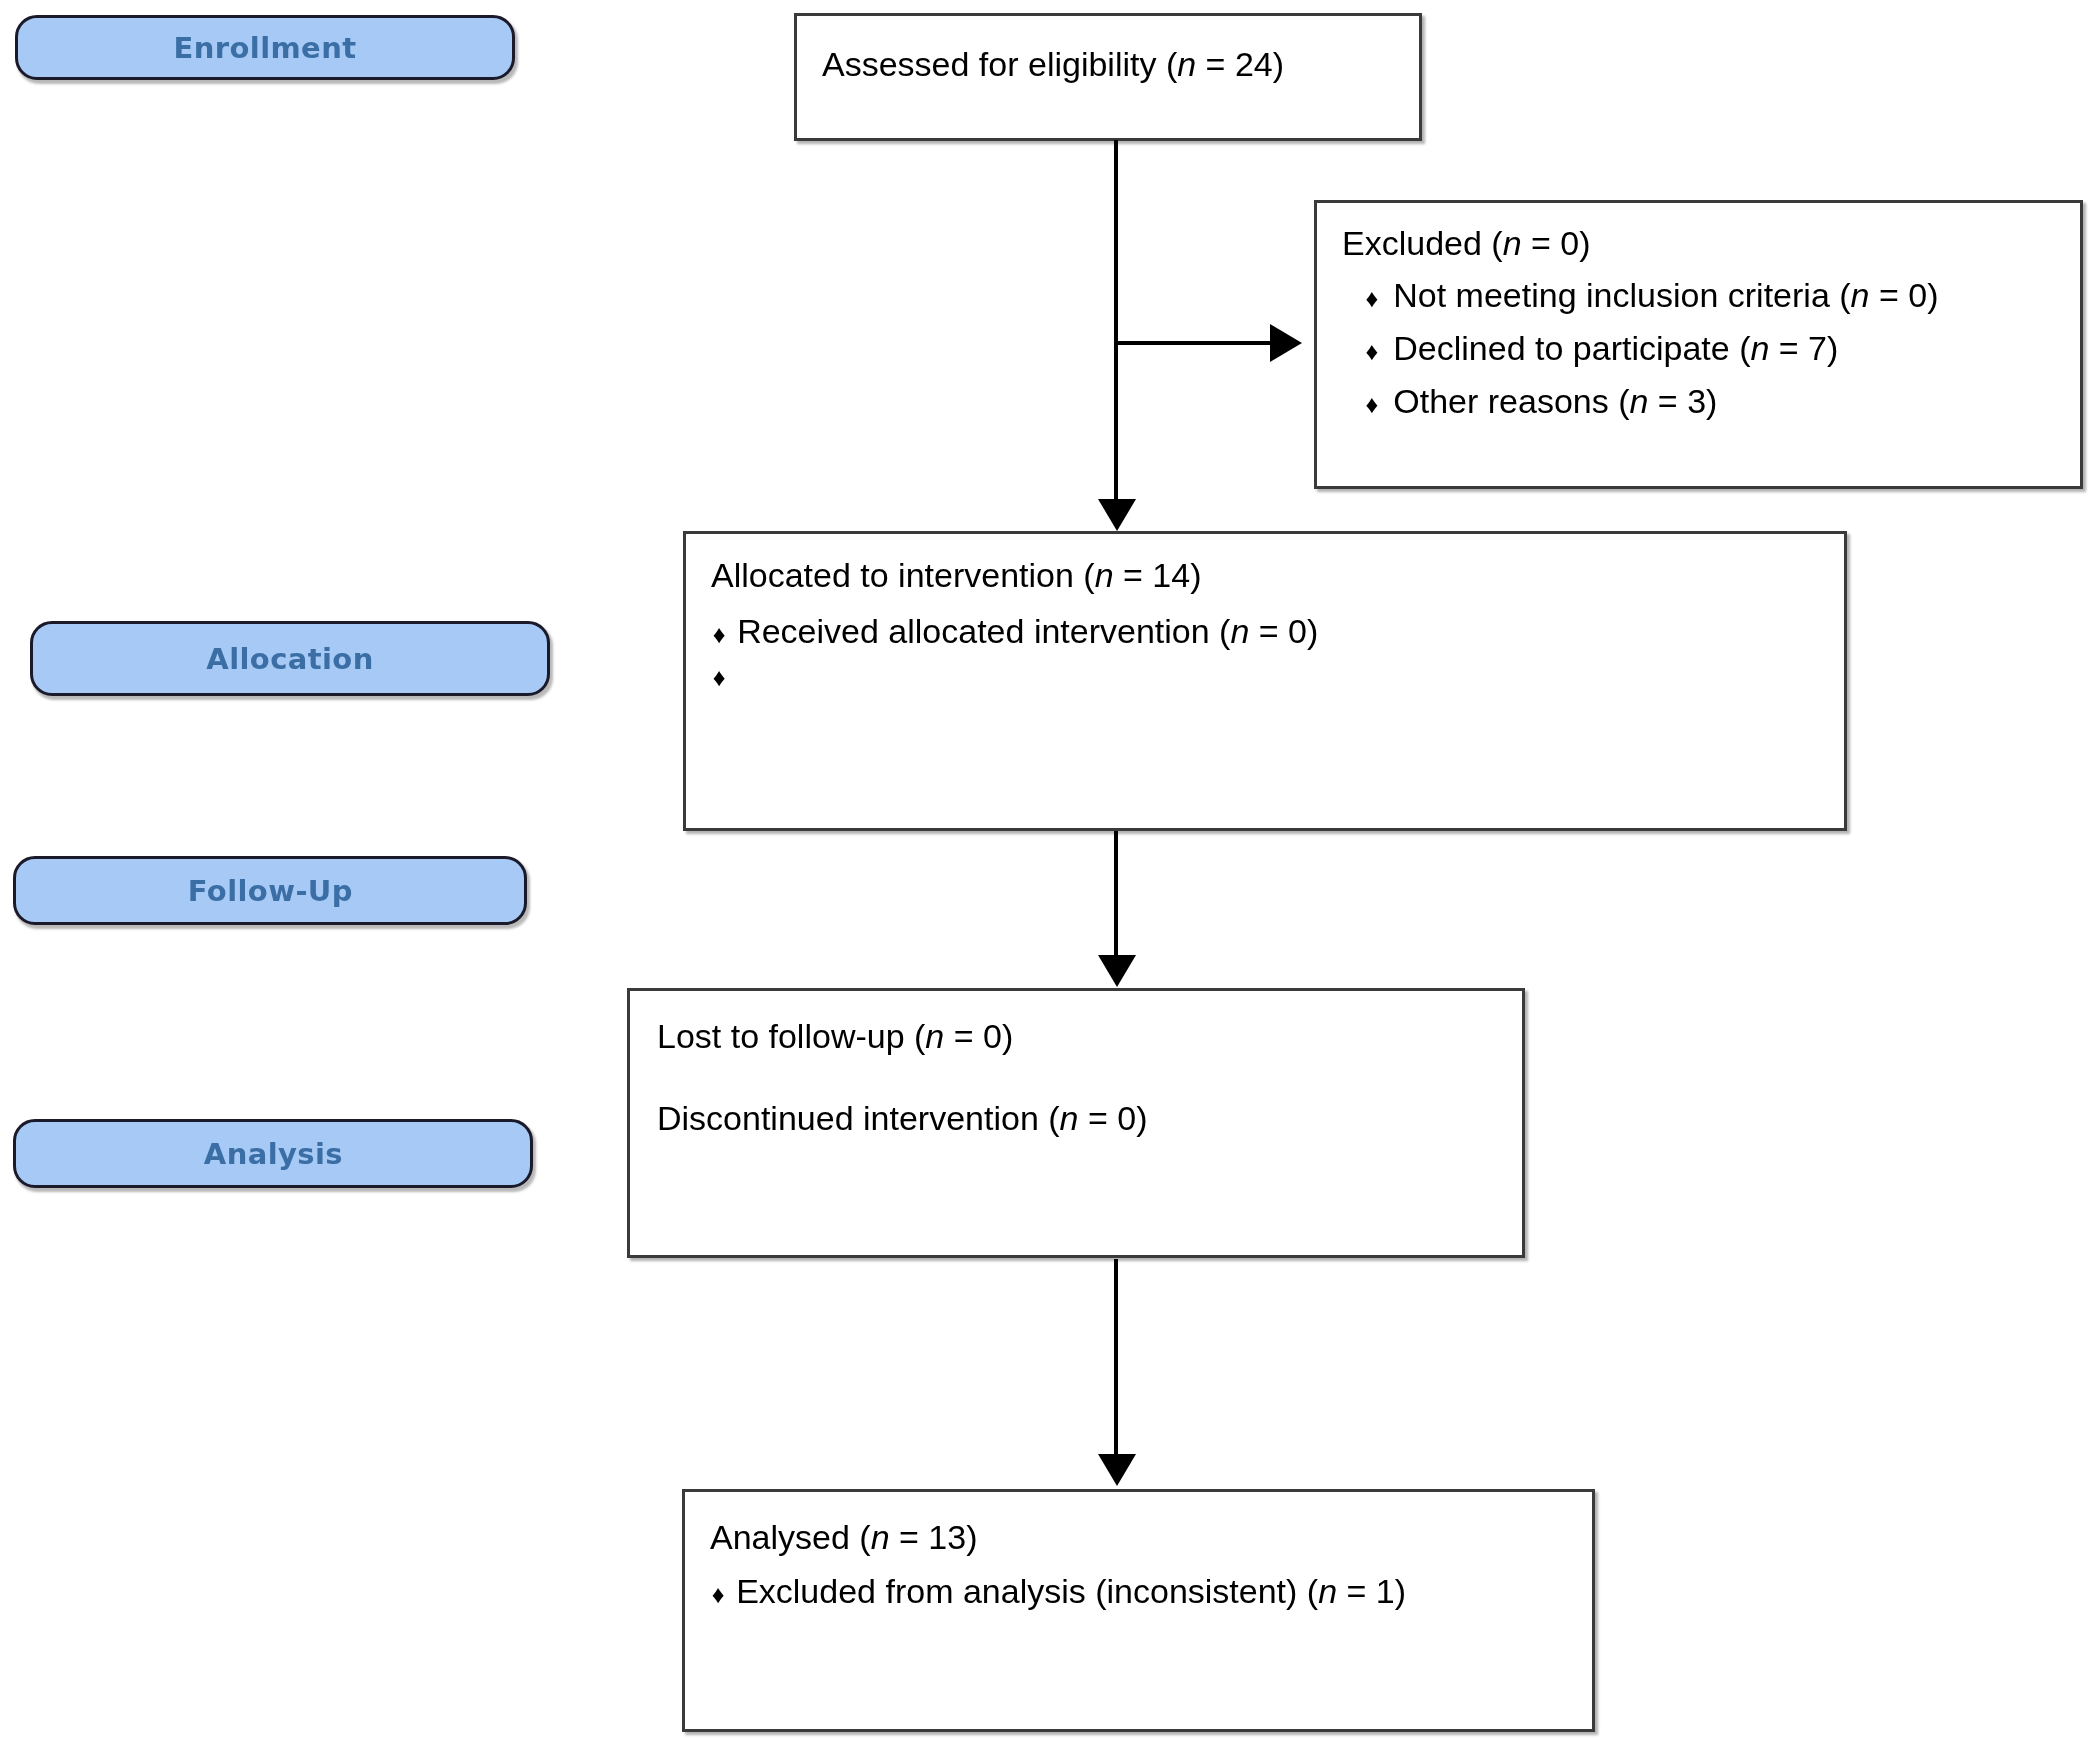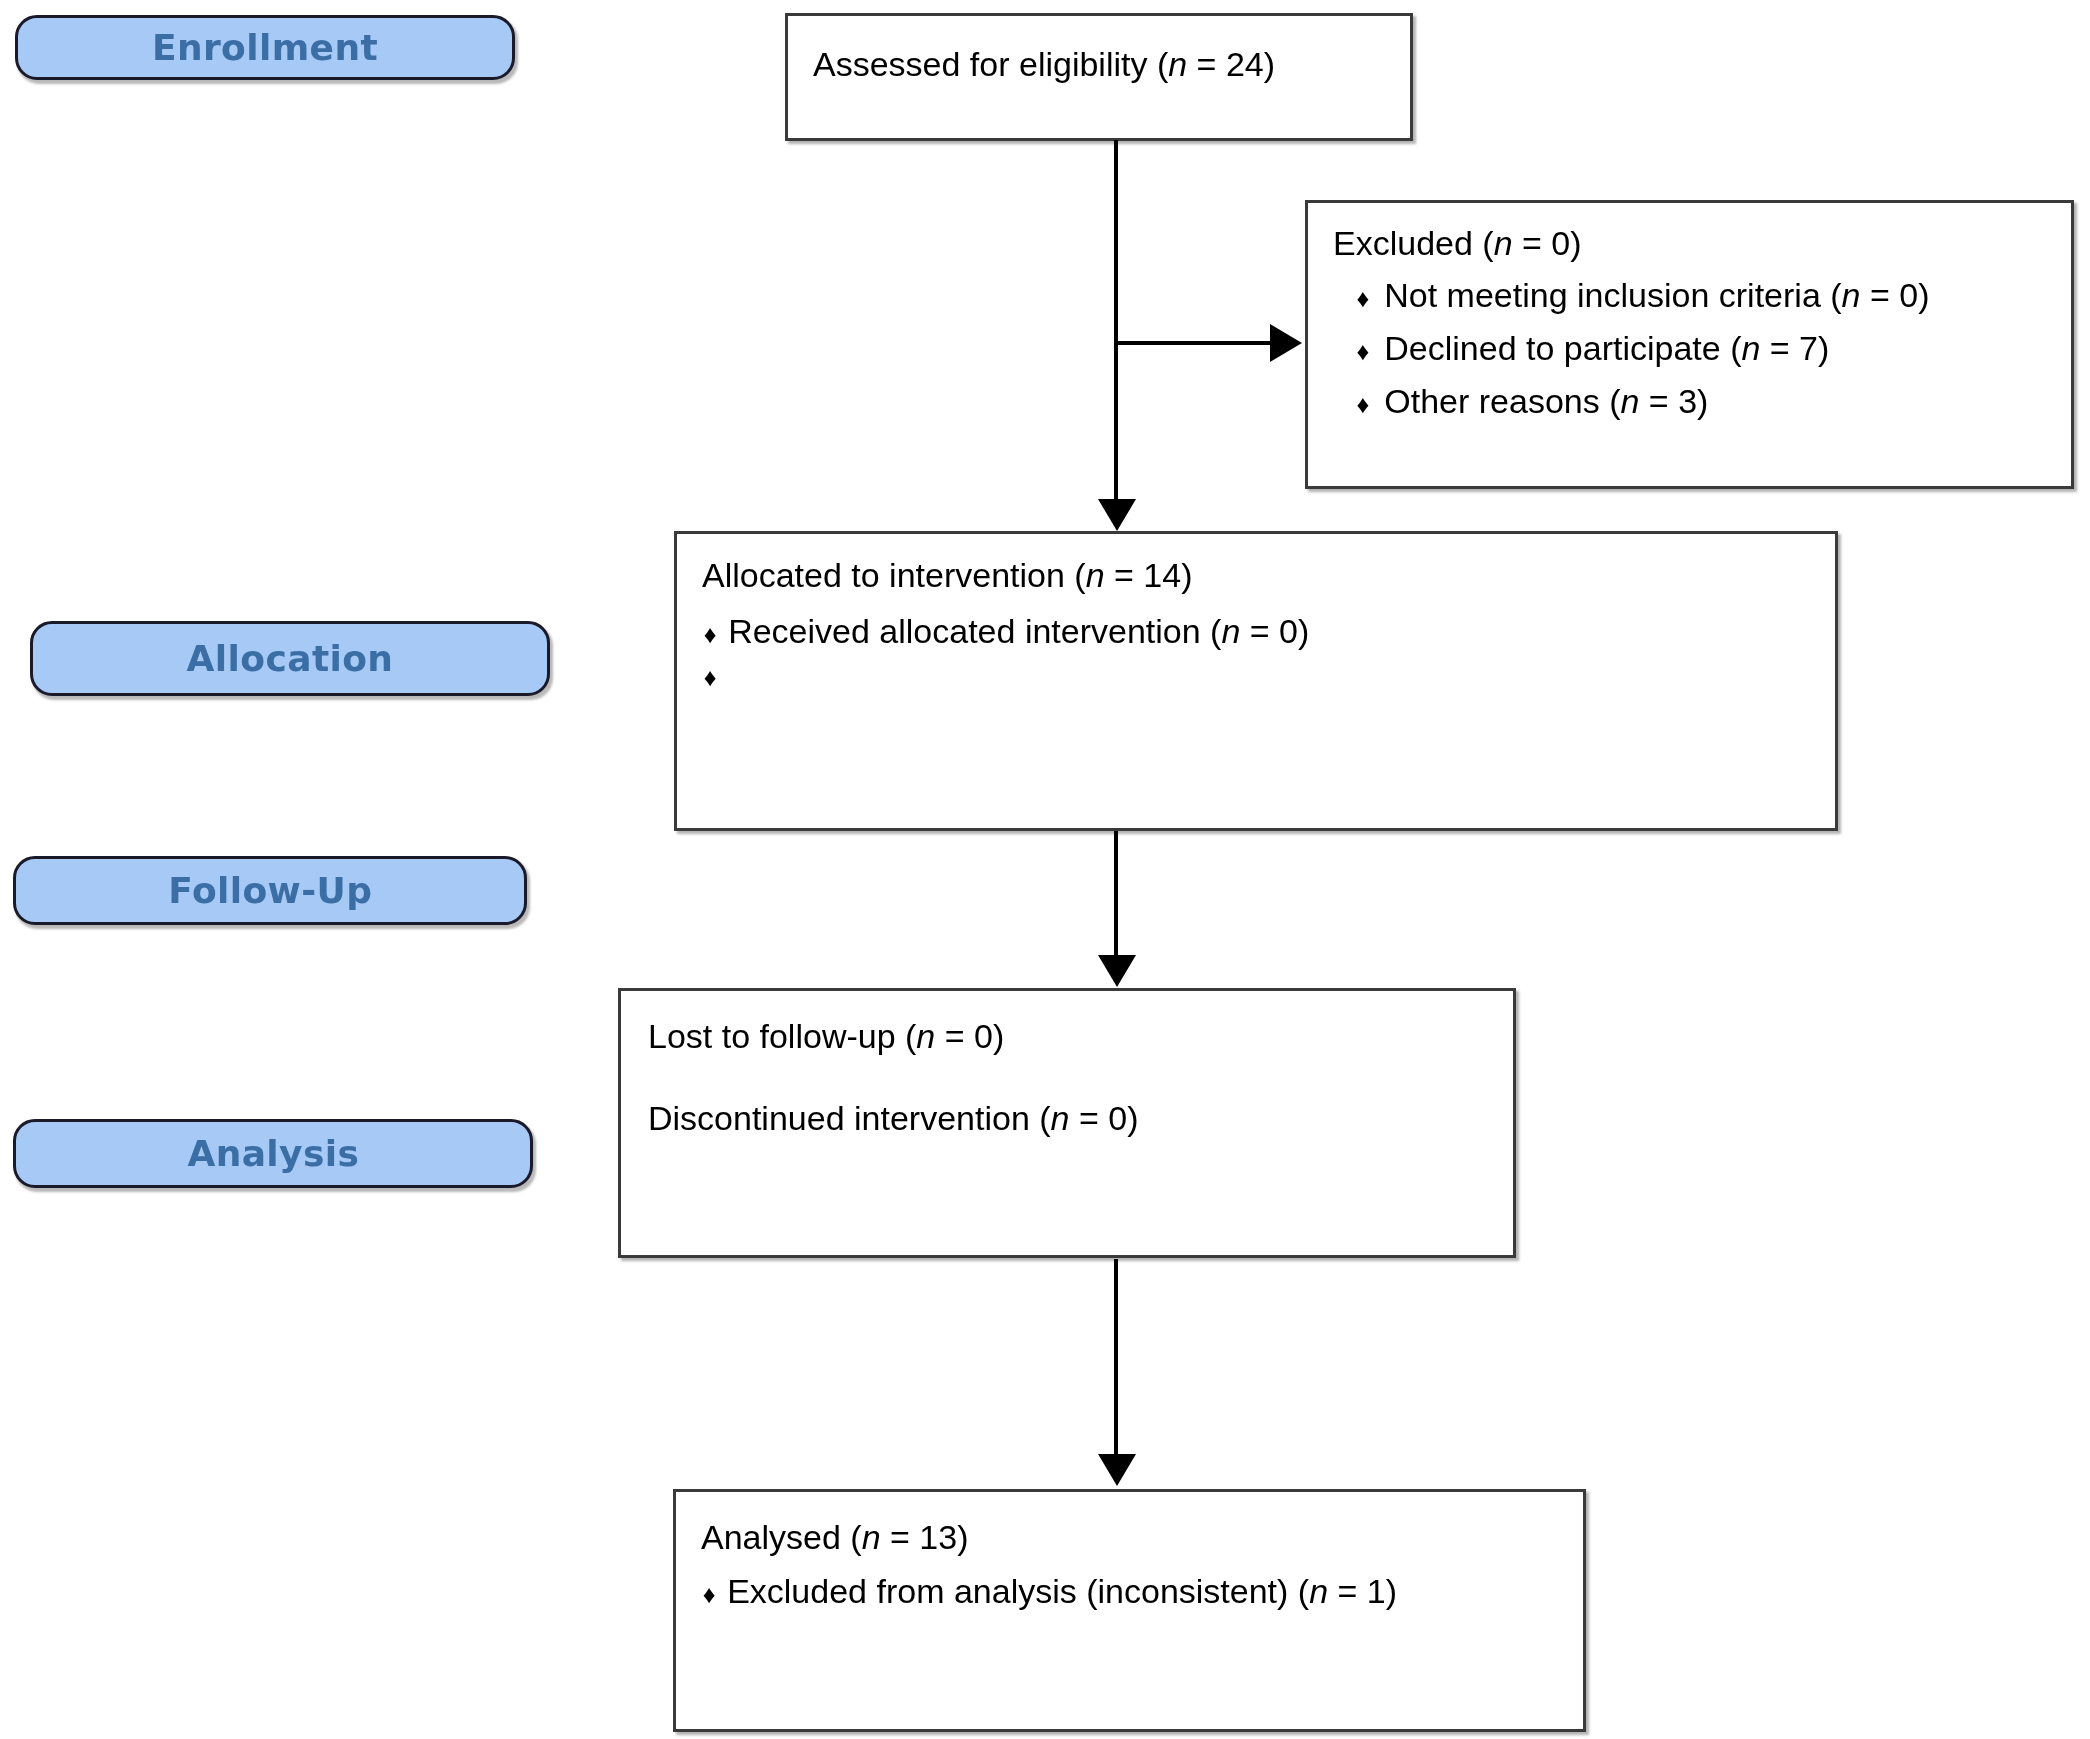--- a/index.html
+++ b/index.html
@@ -26,33 +26,34 @@
     border: 3.4px solid #1a1a2a;
     border-radius: 22px;
     display: flex;
     align-items: center;
     justify-content: center;
     box-shadow: 2.5px 3.4px 2.5px rgba(0,0,0,0.28);
   }
   .stage-pill .stage-label {
     font-family: "DejaVu Sans", sans-serif;
     font-weight: bold;
-    font-size: 36px;
+    font-size: 29px;
     letter-spacing: 0.4px;
     color: #3a6ea5;
     white-space: nowrap;
   }
 
   
   .flow-box {
     position: absolute;
     box-sizing: border-box;
     background: #ffffff;
     border: 3.4px solid #3a3a3a;
     box-shadow: 2.5px 3.4px 2.5px rgba(0,0,0,0.30);
+    margin-left: 9px;
   }
   .box-inner {
     padding: 22px 25px 0 25px;
   }
   .line {
     font-family: "Liberation Sans", sans-serif;
     font-size: 34px;
     line-height: 1.28;
     color: #000000;
     white-space: nowrap;

